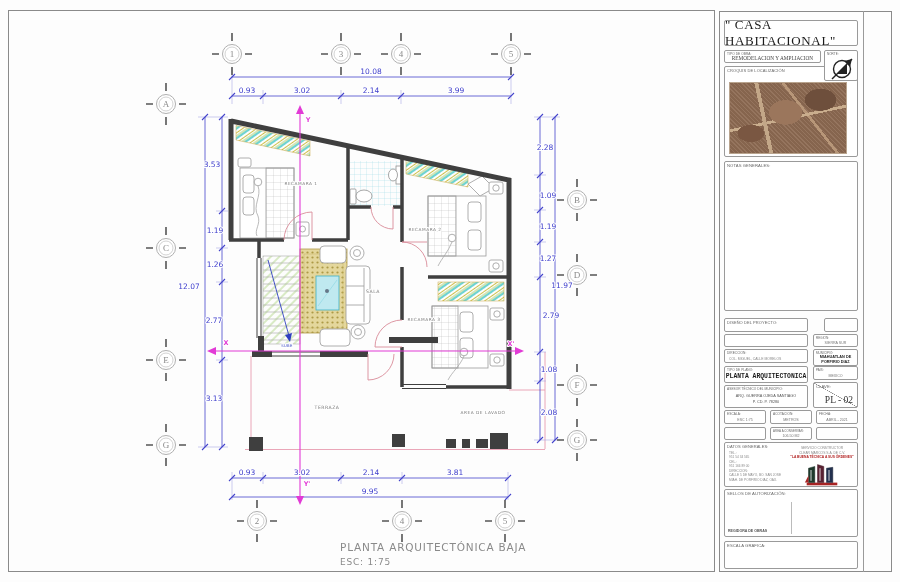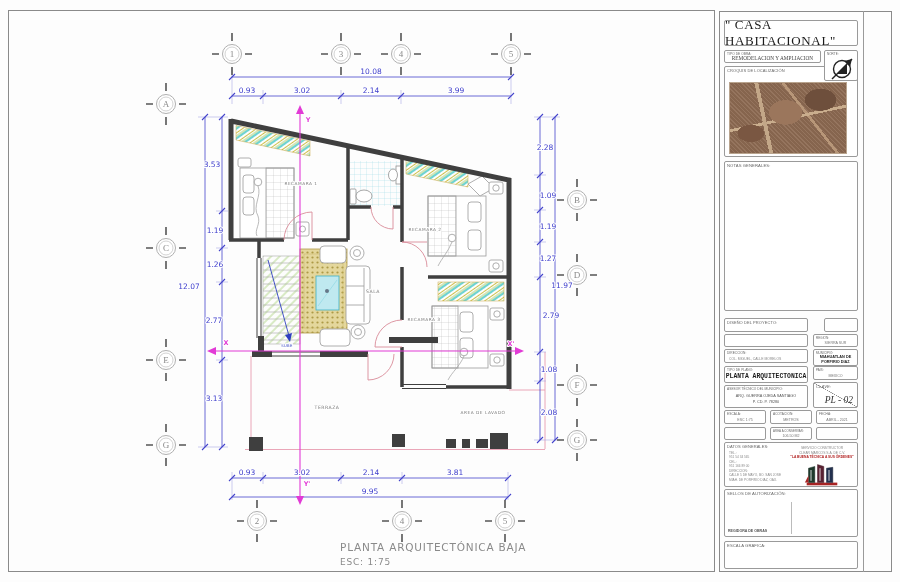--- a/index.html
+++ b/index.html
@@ -21,21 +21,21 @@
          radial-gradient(ellipse 26px 18px at 78% 24%, #6e4f3c 60%, rgba(0,0,0,0) 61%),
          radial-gradient(ellipse 22px 14px at 18% 72%, #7a5742 60%, rgba(0,0,0,0) 61%),
          radial-gradient(ellipse 30px 22px at 48% 42%, #9b765c 55%, rgba(0,0,0,0) 56%),
          linear-gradient(78deg, rgba(0,0,0,0) 30%, #c3a788 30%, #c3a788 33%, rgba(0,0,0,0) 33%),
          linear-gradient(-12deg, rgba(0,0,0,0) 48%, #c9ad8d 48%, #c9ad8d 51%, rgba(0,0,0,0) 51%),
          linear-gradient(52deg, rgba(0,0,0,0) 62%, #b79678 62%, #b79678 64%, rgba(0,0,0,0) 64%),
          repeating-linear-gradient(45deg, rgba(255,255,255,.07) 0 1px, rgba(0,0,0,.05) 1px 3px);}
   .tinytxt{font-size:3.2px;color:#8a8a8a;line-height:1.4;white-space:nowrap;}
   .tinytxt span{display:block;}
   .redtxt{color:#b22222;font-weight:bold;}
-  .clavebox{background-image:linear-gradient(to top right, rgba(0,0,0,0) 49%, #8a8a8a 49.6%, #8a8a8a 50.4%, rgba(0,0,0,0) 51%);font-style:italic;}
+  .clavebox{background-image:linear-gradient(to top right, rgba(0,0,0,0) 49%, #8a8a8a 49.6%, #8a8a8a 50.4%, rgba(0,0,0,0) 51%);}
   
   #plan-svg text{font-family:"DejaVu Sans",sans-serif;paint-order:stroke;stroke:#ffffff;stroke-width:2px;stroke-linejoin:round;}
   #plan-svg .dimt{fill:#3d3dcb;}
   #plan-svg .roomt{fill:#7d7d7d;}
   #plan-svg .subet{fill:#2f3fc0;}
   #plan-svg .axt{fill:#e23ad6;font-weight:bold;}
   #plan-svg .bubt{fill:#8a8a8a;font-family:"Liberation Serif",serif;stroke-width:0;}
   #plan-svg .capt{fill:#8a8a8a;stroke-width:0;letter-spacing:.8px;}
 </style>
 </head>

